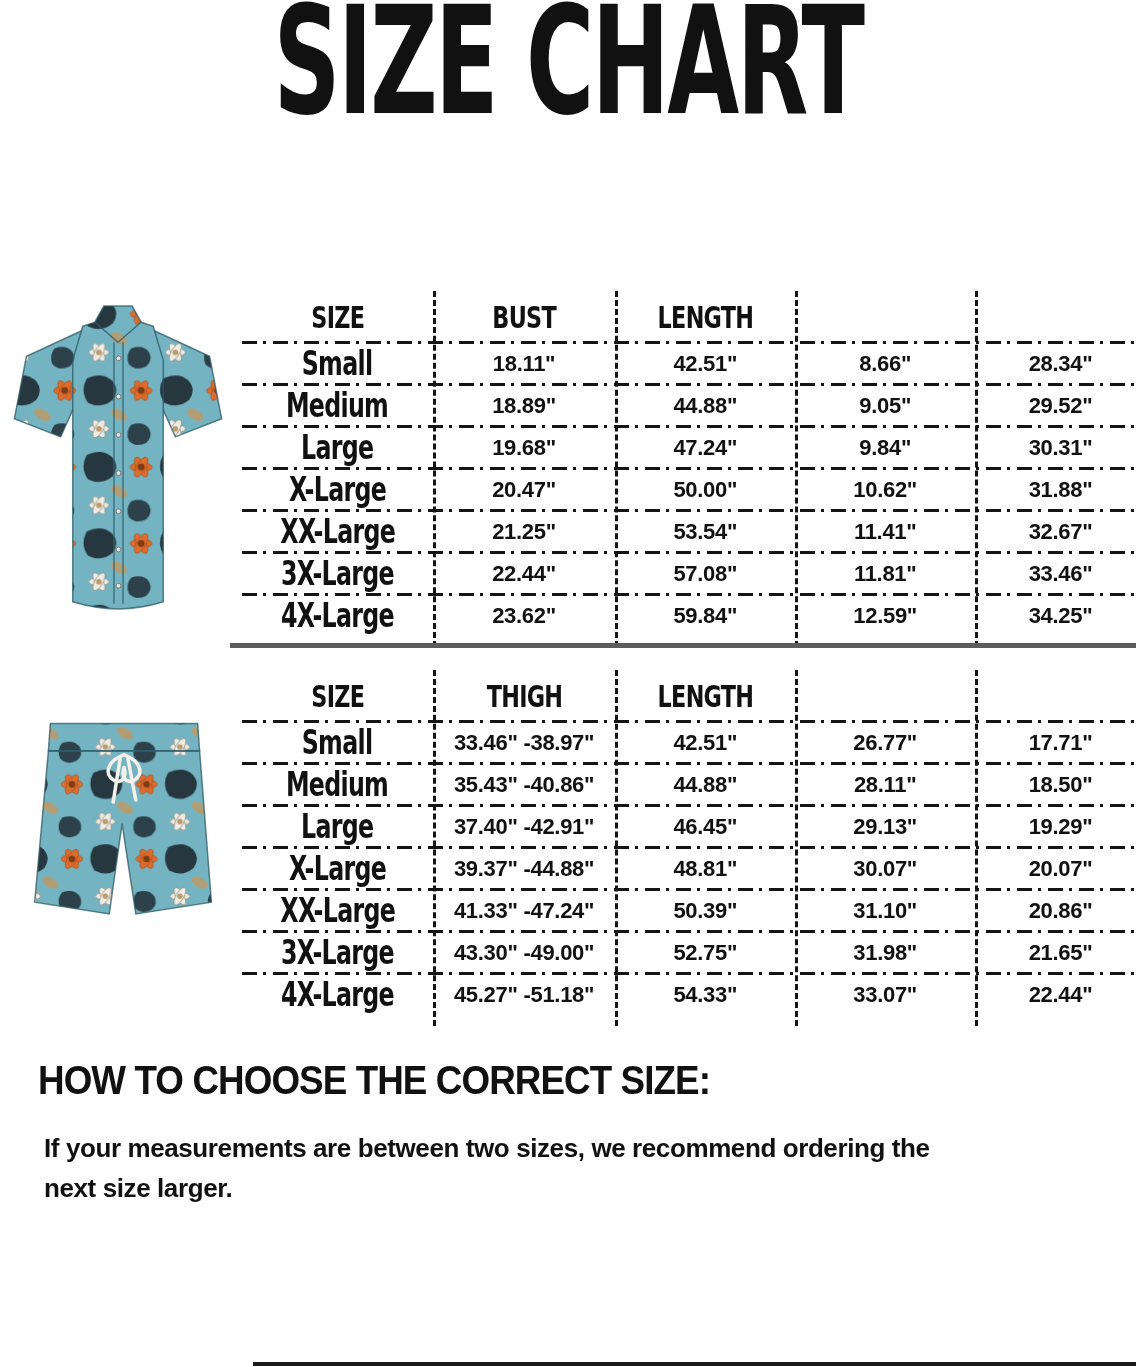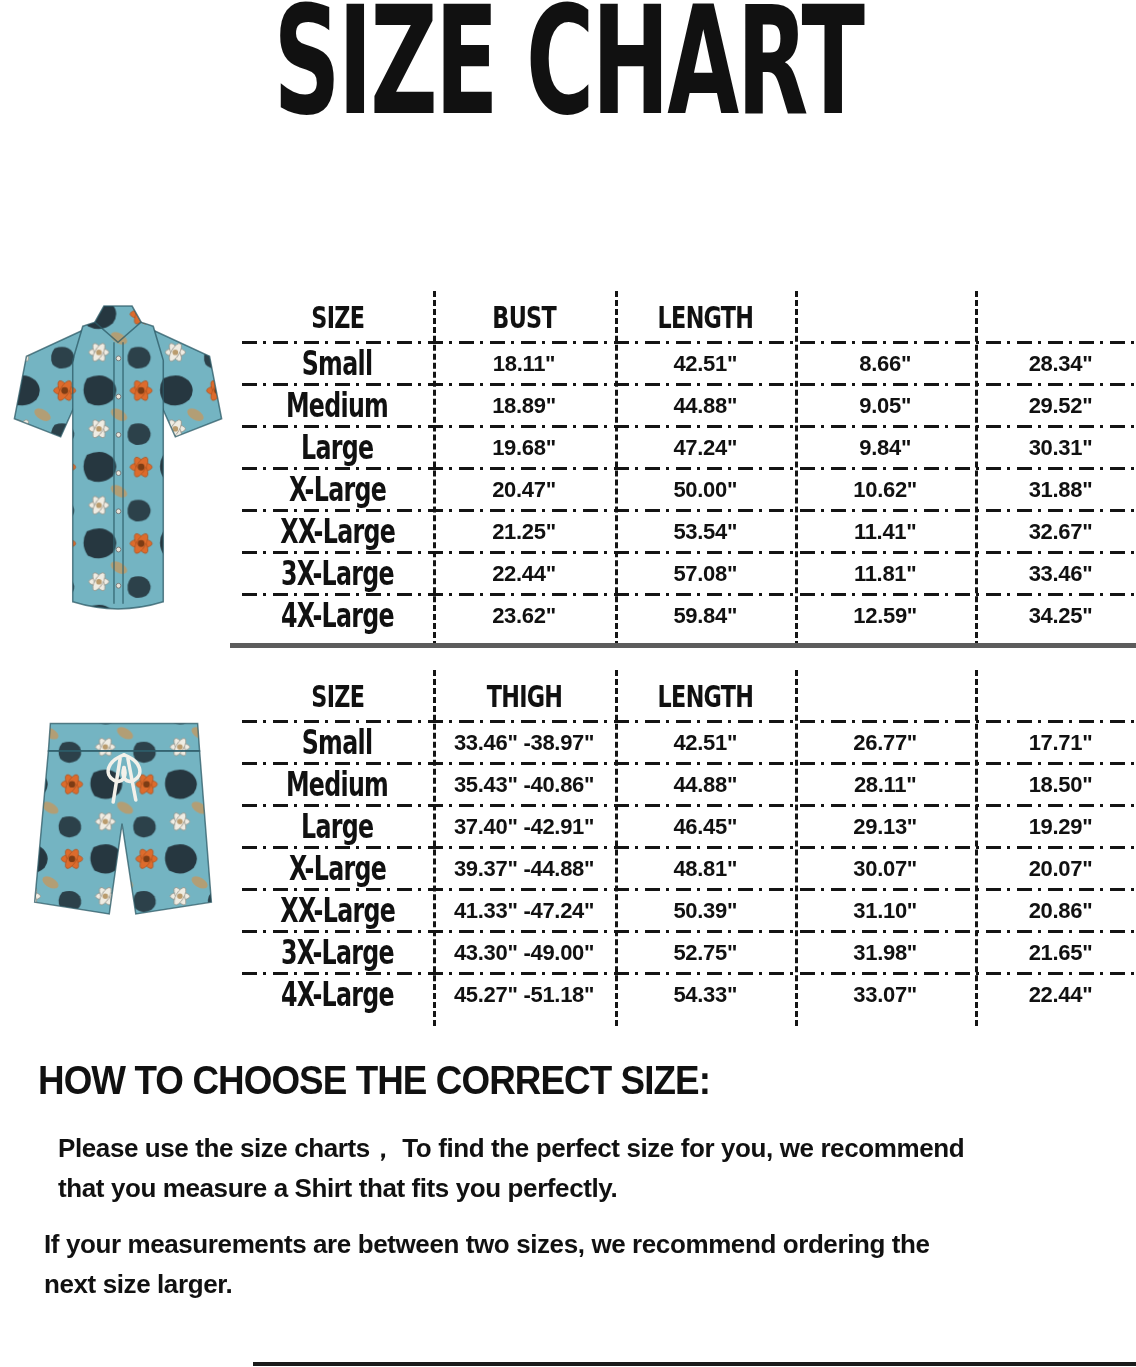--- a/index.html
+++ b/index.html
@@ -389,21 +389,19 @@
           <span>22.44"</span>
         </div>
       </div>
     </div>
 
   <div class="howto-heading">
     <span>HOW TO CHOOSE THE CORRECT SIZE:</span>
   </div>
 
   <div class="howto-paras">
-    <p class="indent">Please use the size charts， To find the perfect size for you, we recommend
-that you measure a Shirt that fits you perfectly.</p>
     <p>If your measurements are between two sizes, we recommend ordering the
 next size larger.</p>
   </div>
 
   <div class="bottom-line"></div>
 
 </div>
 
 </body></html>

